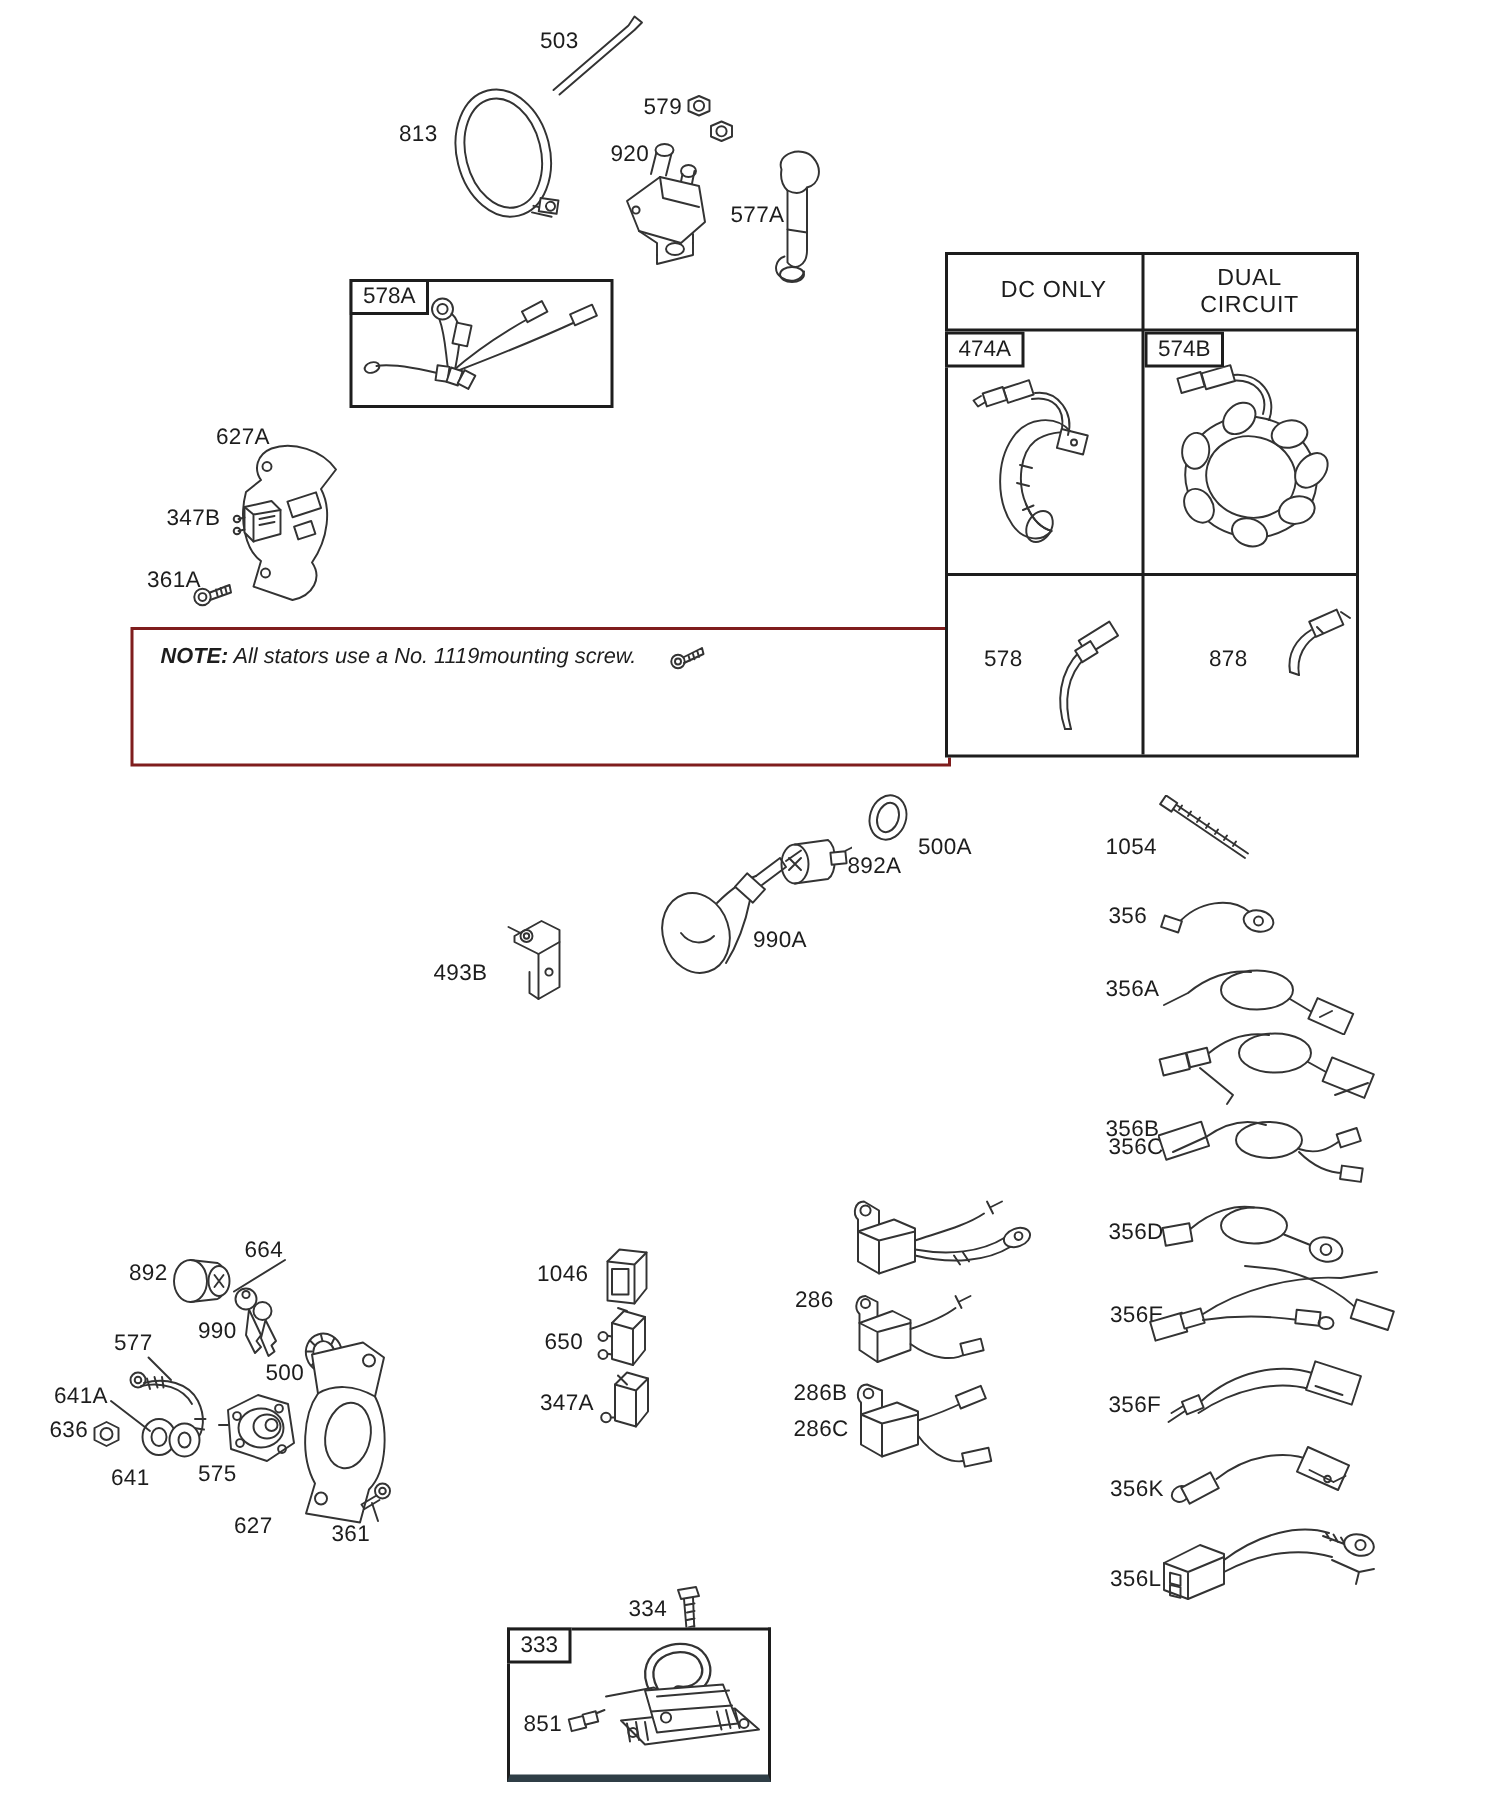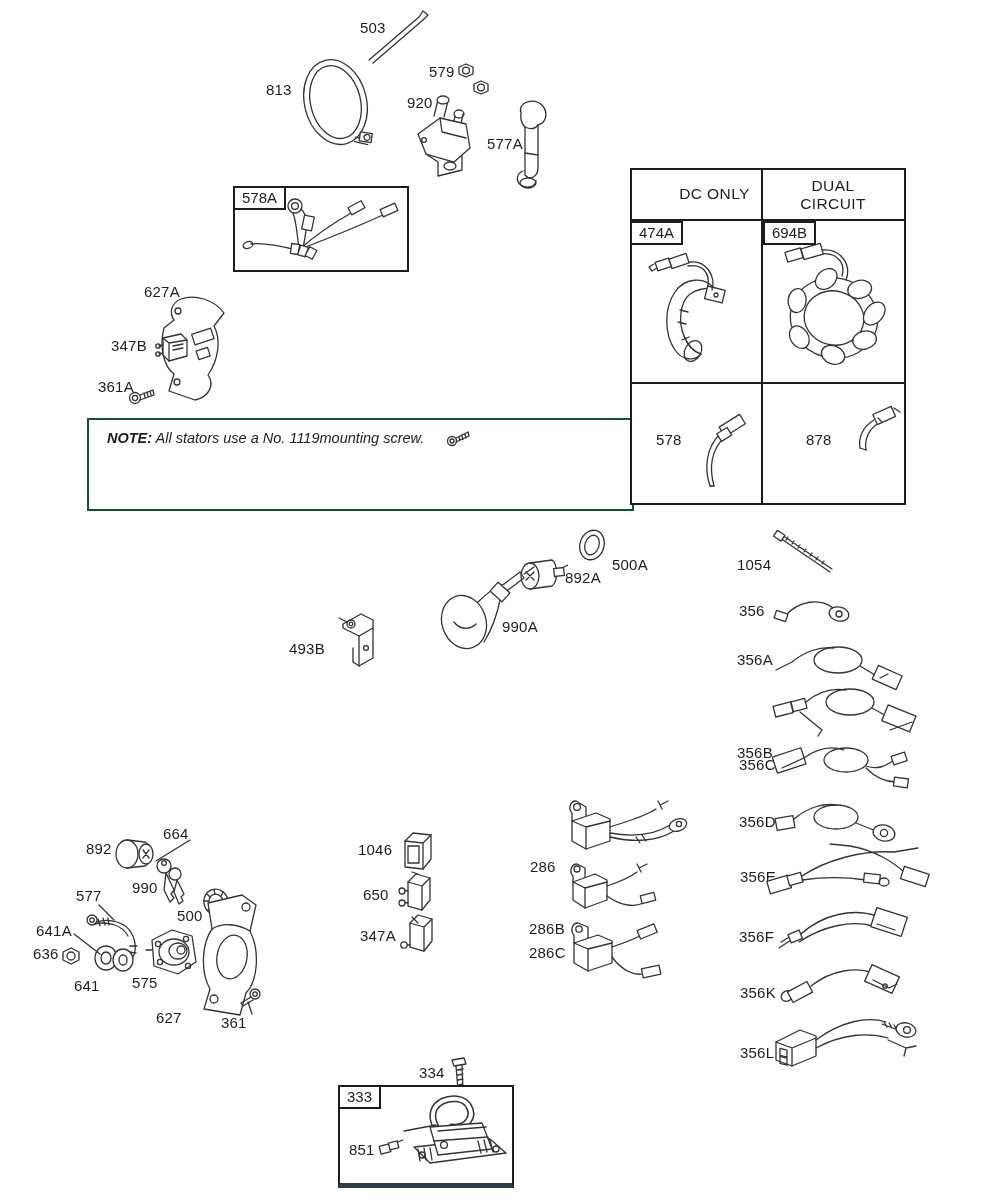--- a/index.html
+++ b/index.html
@@ -11,21 +11,21 @@
   .chip{
     position:absolute;display:inline-block;border:2px solid #1d1d1d;background:#fff;
     padding:1px 7px 2px;font-size:15px;line-height:17px;z-index:3;
   }
   .box{position:absolute;border:2px solid #1d1d1d;background:#fff;}
   .part{position:absolute;}
   .part svg{display:block;}
   svg *{vector-effect:non-scaling-stroke;}
   .ln{stroke:#333;stroke-width:1.3;fill:none;stroke-linecap:round;stroke-linejoin:round;}
   .fw{stroke:#333;stroke-width:1.3;fill:#fff;stroke-linejoin:round;}
-  .note-box{position:absolute;border:2px solid #14532d;background:#fff;}
+  .note-box{position:absolute;border:2px solid #7f1d1d;background:#fff;}
   .note{font-style:italic;font-size:14.5px;line-height:19px;padding-left:56px;text-indent:-56px;margin:0 0 4px 0;}
   .note b{font-weight:bold;}
   .ptable{position:absolute;border:2px solid #1d1d1d;background:#fff;}
   .tdiv{position:absolute;background:#1d1d1d;}
   .th{position:absolute;font-size:15.5px;text-align:center;letter-spacing:.4px;}
   .leader{position:absolute;z-index:2;}
 </style>
 </head>
 <body>
 
@@ -147,25 +147,25 @@
         </svg>
       </div>
     </div>
   </div>
 
   <div class="ptable" style="left:630px;top:168px;width:272px;height:333px">
     <div class="tdiv" style="left:129px;top:0;width:2px;height:333px"></div>
     <div class="tdiv" style="left:0;top:49px;width:272px;height:2px"></div>
     <div class="tdiv" style="left:0;top:212px;width:272px;height:2px"></div>
 
-    <div class="th" style="left:12px;top:15px;width:141px">DC ONLY</div>
+    <div class="th" style="left:0;top:15px;width:141px">DC ONLY</div>
     <div class="th" style="left:135px;top:7px;width:132px;line-height:18px;white-space:normal;padding:0 24px;box-sizing:border-box">DUAL CIRCUIT</div>
 
     <span class="chip" style="left:-2px;top:51px">474A</span>
-    <span class="chip" style="left:131px;top:51px">694B</span>
+    <span class="chip" style="left:131px;top:51px">574B</span>
 
     <div class="part" style="left:12px;top:78px">
       <svg width="106" height="126" viewBox="0 0 106 126">
         <path class="ln" d="M70 40 C60 28 40 30 31 44 C20 60 20 86 31 102 C38 112 50 114 57 106 C50 104 44 98 40 88 C34 74 36 54 46 46 C54 40 64 40 70 40 Z"></path>
         <path class="ln" d="M40 88 C44 98 50 104 57 106 M36 62 l8 2 M34 74 l8 2 M38 92 l7 -3"></path>
         <ellipse class="ln" cx="49" cy="103" rx="8" ry="11" transform="rotate(30 49 103)"></ellipse>
         <rect class="fw" x="62" y="40" width="18" height="13" transform="rotate(14 71 46)"></rect>
         <circle class="ln" cx="72" cy="47" r="2"></circle>
         <path class="ln" d="M64 38 C66 24 58 16 44 18 M68 42 C72 28 62 12 46 14"></path>
         <rect class="fw" x="26" y="8" width="18" height="10" transform="rotate(-18 35 13)"></rect>

